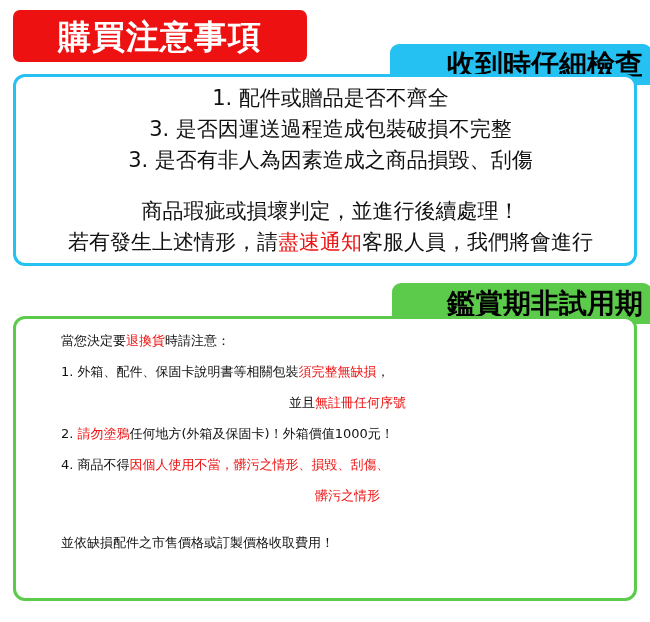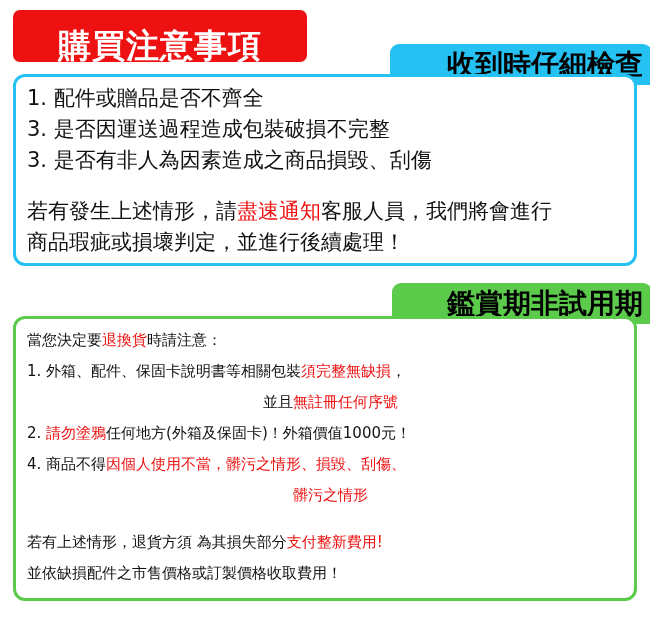--- a/index.html
+++ b/index.html
@@ -20,21 +20,21 @@
   
   .title-banner {
     position: absolute;
     left: 13px;
     top: 10px;
     width: 294px;
     height: 52px;
     background: #ee1111;
     border-radius: 7px;
     display: flex;
-    align-items: flex-end;
+    align-items: center;
     justify-content: center;
   }
   .title-banner .label {
     color: #ffffff;
     font-size: 33px;
     font-weight: bold;
     letter-spacing: 1px;
     line-height: 1;
   }
 
@@ -78,40 +78,42 @@
     background: #ffffff;
     border-style: solid;
     border-width: 3px;
     border-radius: 12px;
   }
   .panel-cyan {
     top: 74px;
     width: 624px;
     height: 192px;
     border-color: #25c1f2;
+    text-align: center;
   }
   .panel-green {
     top: 316px;
     width: 624px;
     height: 285px;
     border-color: #5ccb4c;
   }
 
   .panel-body {
     padding: 6px 0 0 11px;
   }
 
   .line {
     font-size: 21px;
     line-height: 31px;
     white-space: nowrap;
     color: #111111;
   }
   .line.sm {
-    font-size: 15px;
+    font-size: 13px;
+    margin-left: 34px;
   }
   .spacer {
     height: 20px;
   }
   .spacer-sm {
     height: 16px;
   }
   .red {
     color: #ee1111;
   }
@@ -130,22 +132,22 @@
 <div class="tab tab-cyan">
   <span class="label">收到時仔細檢查</span>
 </div>
 
 <div class="panel panel-cyan">
   <div class="panel-body">
     <div class="line">1. 配件或贈品是否不齊全</div>
     <div class="line">3. 是否因運送過程造成包裝破損不完整</div>
     <div class="line">3. 是否有非人為因素造成之商品損毀、刮傷</div>
     <div class="spacer"></div>
+    <div class="line">商品瑕疵或損壞判定，並進行後續處理！</div>
     <div class="line"><span>若有發生上述情形，請</span><span class="red">盡速通知</span><span>客服人員，我們將會進行</span></div>
-    <div class="line">商品瑕疵或損壞判定，並進行後續處理！</div>
   </div>
 </div>
 
 <div class="tab tab-green">
   <span class="label">鑑賞期非試用期</span>
 </div>
 
 <div class="panel panel-green">
   <div class="panel-body">
 
@@ -155,16 +157,15 @@
     <div class="line sm hang"><span>並且</span><span class="red">無註冊任何序號</span><span></span></div>
 
     <div class="line sm"><span>2. </span><span class="red">請勿塗鴉</span><span>任何地方(外箱及保固卡)！外箱價值1000元！</span></div>
 
 
     <div class="line sm"><span>4. 商品不得</span><span class="red">因個人使用不當，髒污之情形、損毀、刮傷、</span><span></span></div>
     <div class="line sm hang"><span></span><span class="red">髒污之情形</span><span></span></div>
 
     <div class="spacer-sm"></div>
 
-    <div class="line sm"><span>若有上述情形，退貨方須 為其損失部分</span><span class="red">支付整新費用!</span></div>
     <div class="line sm">並依缺損配件之市售價格或訂製價格收取費用！</div>
   </div>
 </div>
 
 </body></html>

